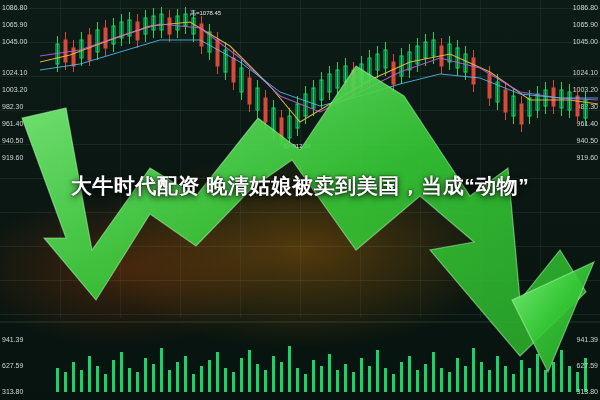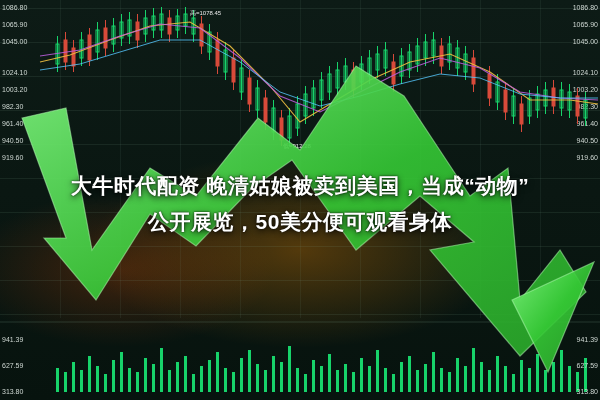--- a/index.html
+++ b/index.html
@@ -332,16 +332,15 @@
       </defs>
       <g fill="url(#arrowGrad)" stroke="#b6ffb6" stroke-width="1.2" stroke-opacity="0.5">
         <polygon points="22,118 66,108 92,250 150,168 196,196 258,118 300,150 356,66 404,96 470,196 508,168 520,300 560,250 586,292 520,356 430,250 474,242 420,196 356,250 292,160 252,188 196,246 150,214 96,300 44,238 66,238"></polygon>
         <polygon points="512,300 594,262 548,372"></polygon>
       </g>
     </svg>
   </div>
 
   <div class="headline">
     <span class="l1">大牛时代配资 晚清姑娘被卖到美国，当成“动物”</span>
-    <span class="l2">公开展览，50美分便可观看身体</span>
   </div>
 
 </div>
 
 </body></html>

